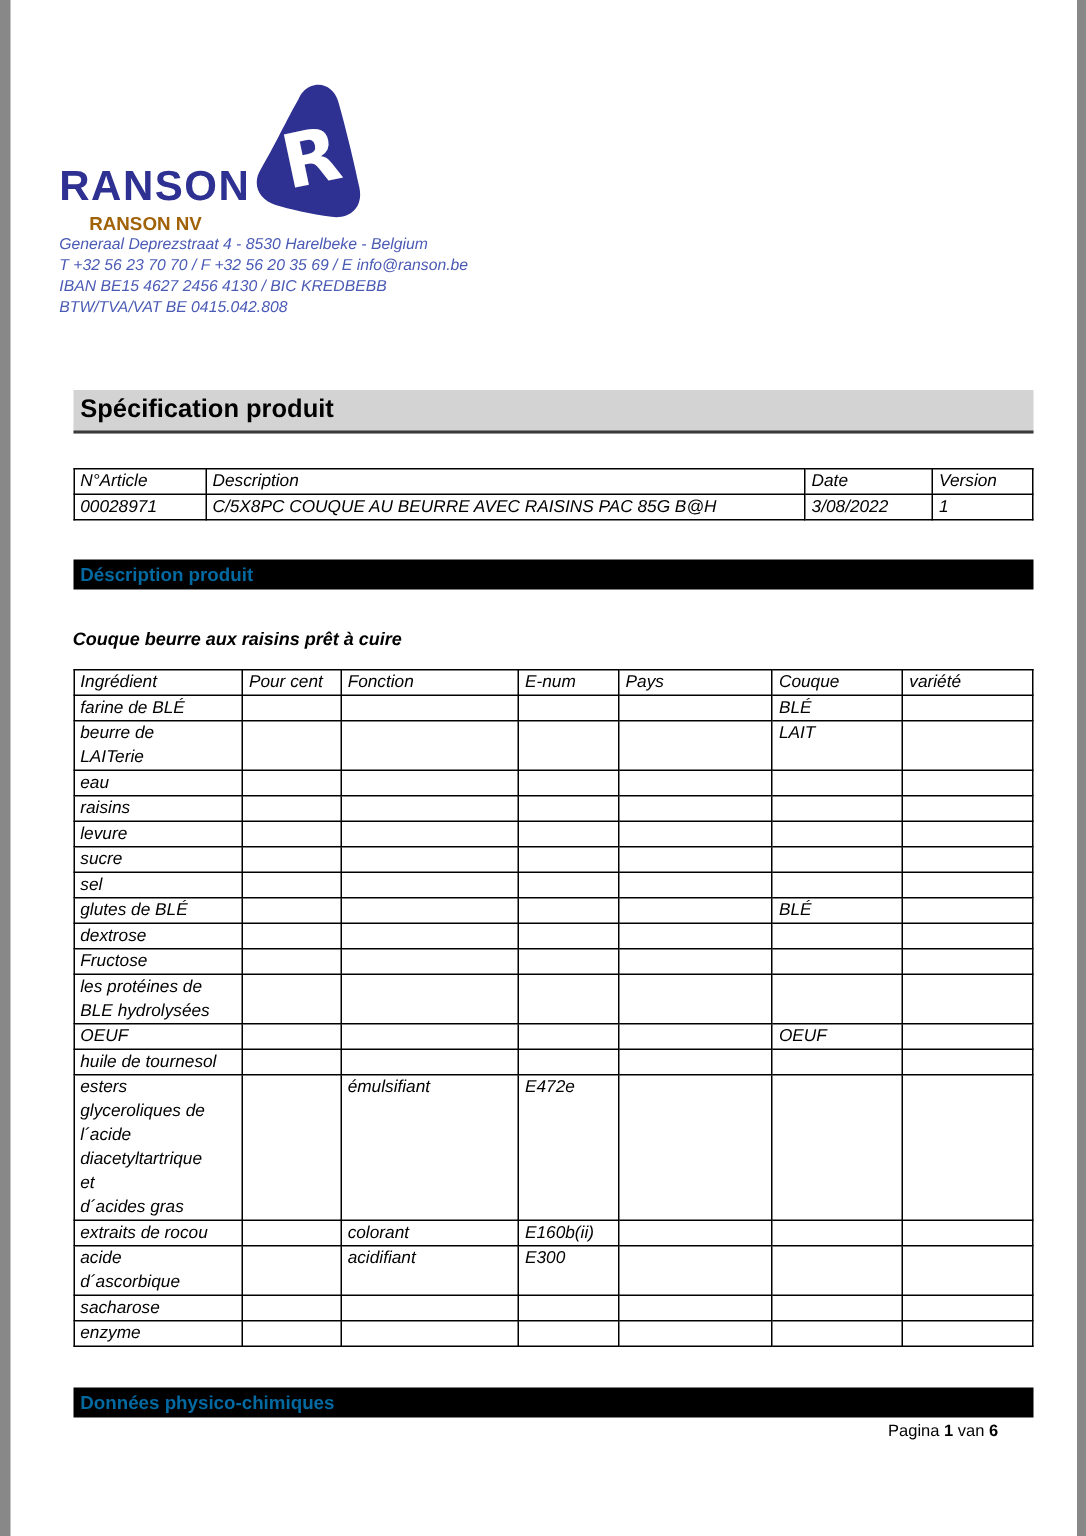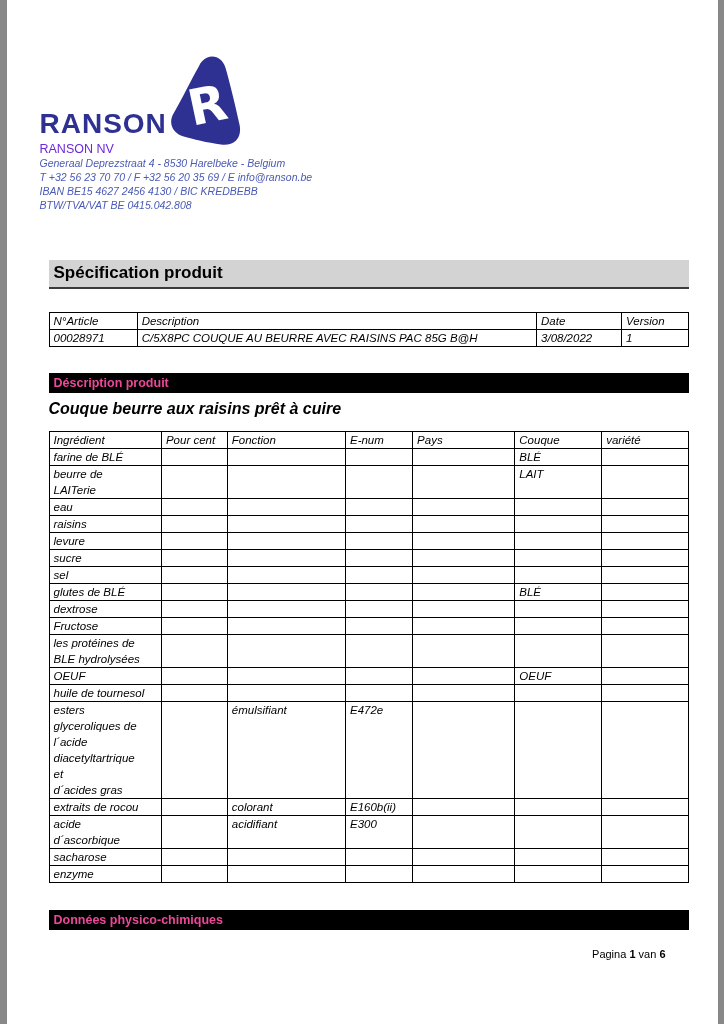--- a/index.html
+++ b/index.html
@@ -15,21 +15,21 @@
   }
   
   .letterhead { position:absolute; left:33px; top:55px; }
   .brand-row { display:flex; align-items:flex-end; }
   .brand-text {
     font-weight:bold; font-size:28px; letter-spacing:1px;
     color:#2e3192; line-height:1; margin-bottom:6px;
   }
   .brand-mark { margin-left:-2px; margin-bottom:-5px; }
   .company-name {
-    font-weight:normal; font-size:12.5px; color:#6d28d9; margin-top:-2px;
+    font-weight:bold; font-size:12.5px; color:#a16207; margin-top:-2px;margin-left:20px;
   }
   .addr-line {
     font-size:10.5px; color:#4a5ab5; line-height:14px;font-style:italic;
   }
   
   .content { position:absolute; left:42px; top:260px; width:640px; }
   .title-bar {
     background:#d3d3d3;
     border-bottom:2.5px solid #3a3a3a;
     font-size:17px; font-weight:bold;
@@ -39,29 +39,29 @@
   table { border-collapse:collapse; width:100%; table-layout:fixed;font-style:italic; }
   table, td { border:1px solid #000; }
   td {
     font-size:11.5px; line-height:16px;
     padding:0 4px; height:17px;
     vertical-align:top; overflow:hidden;
     white-space:pre-line;
   }
   .article-table { margin-top:23px; }
   .section-bar {
-    background:#000; color:#ec4899;
+    background:#000; color:#0369a1;
     font-weight:bold; font-size:12.5px;
     height:20px; line-height:20px;
     padding-left:5px;
   }
   .bar-description { margin-top:26px; }
   .product-subtitle {
-    margin-top:7px;
-    font-weight:bold; font-style:italic; font-size:16px;
+    margin-top:26px;
+    font-weight:bold; font-style:italic; font-size:12px;
   }
   .ingredient-table { margin-top:13px; }
   .bar-physico { margin-top:27px; }
   .page-footer {
     position:absolute; right:52px; top:948px;
     font-size:11px;
   }
   .page-footer b { font-weight:bold; }
 </style>
 </head>

